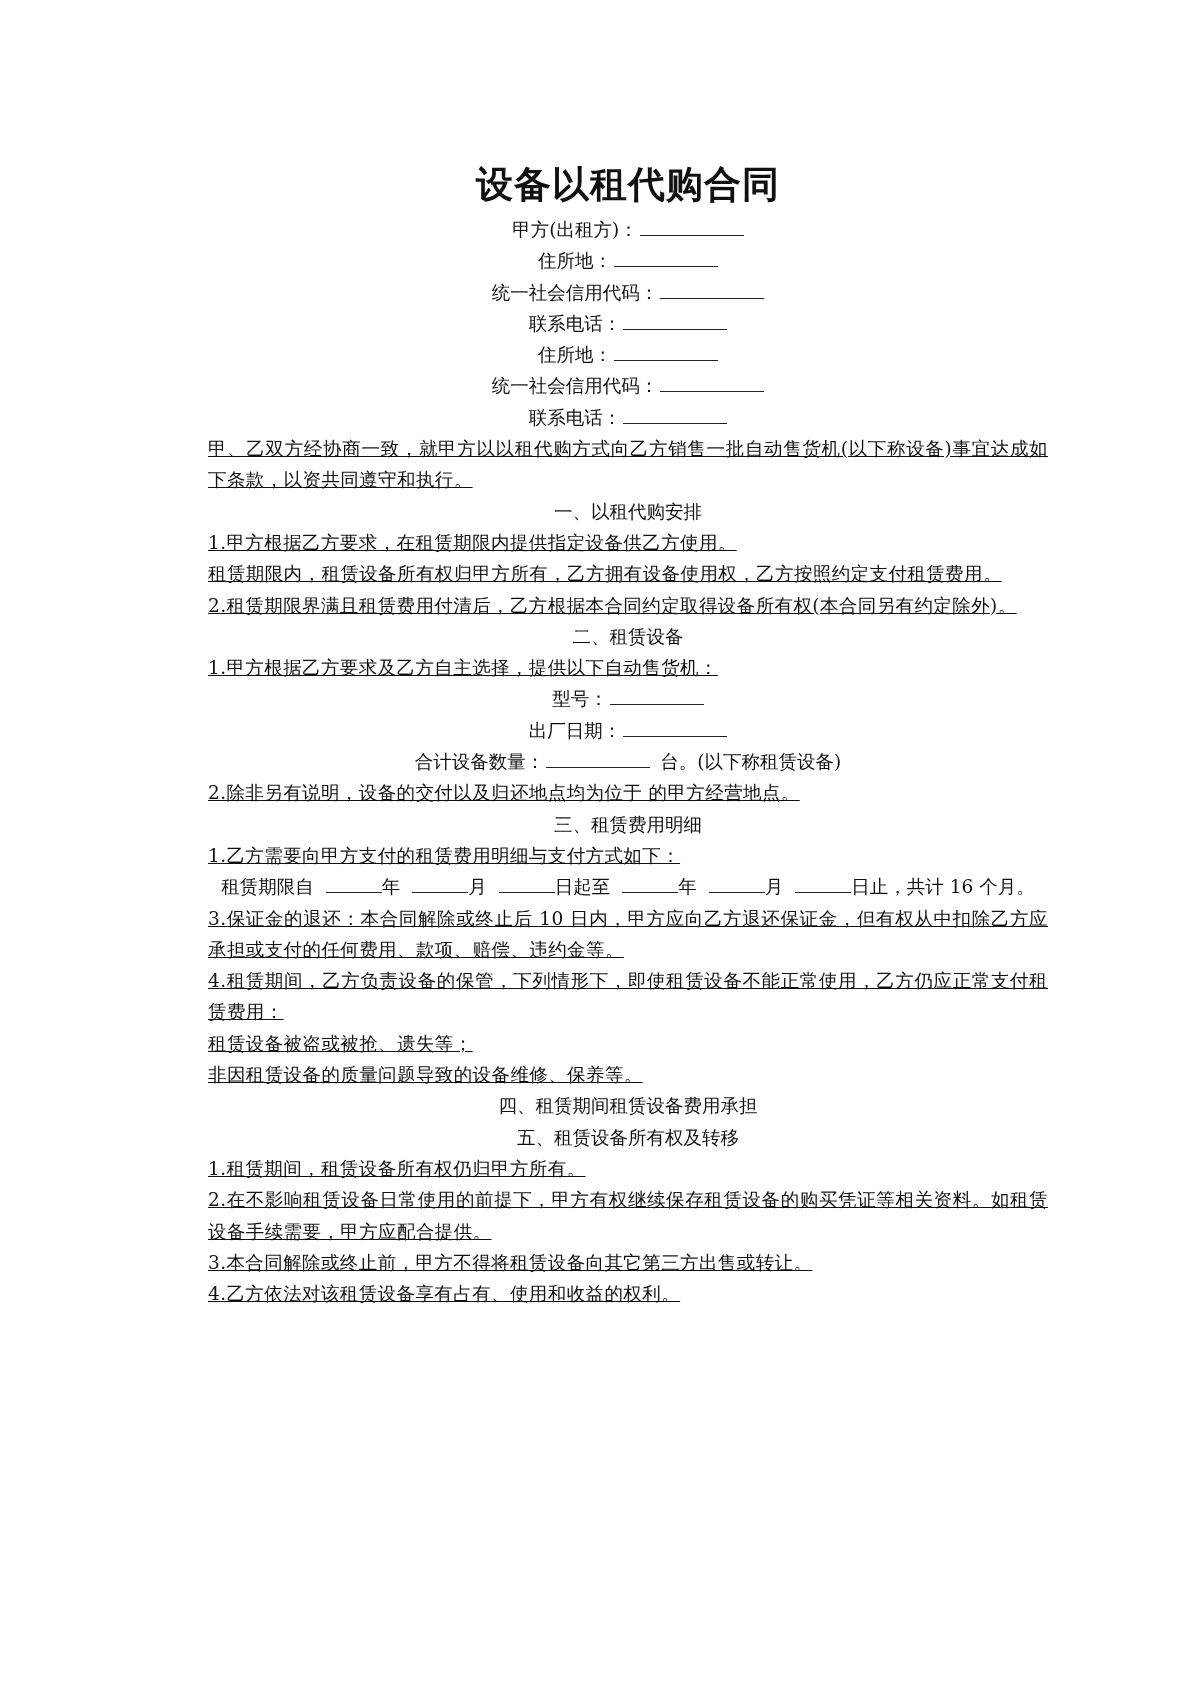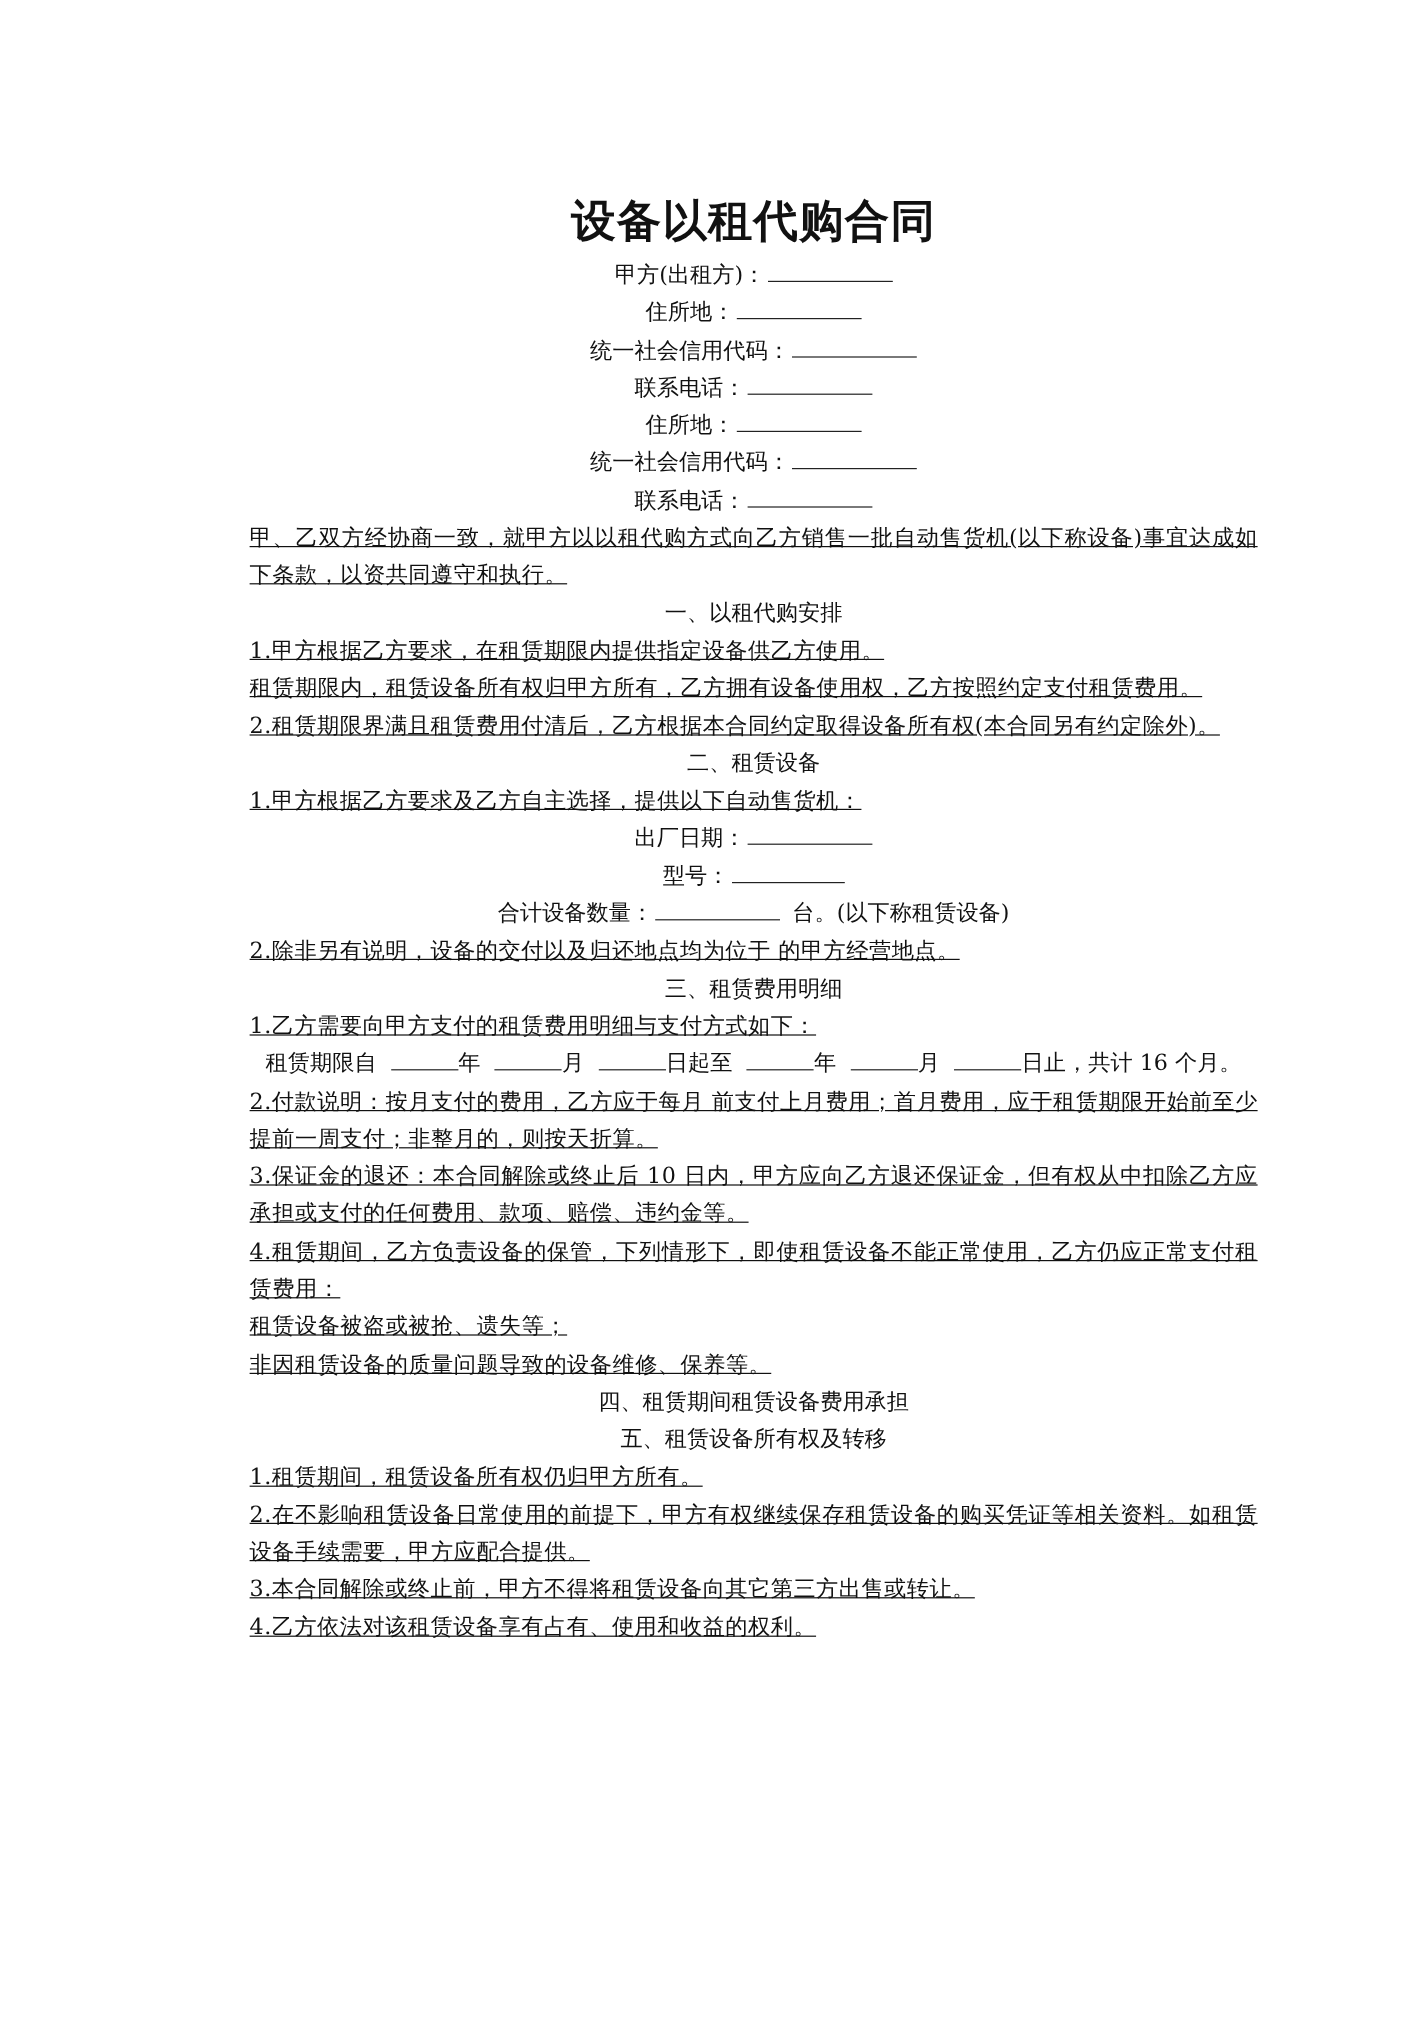--- a/index.html
+++ b/index.html
@@ -84,31 +84,30 @@
   <div>
     <p class="line">一、以租代购安排</p>
     <p class="para">1.甲方根据乙方要求，在租赁期限内提供指定设备供乙方使用。</p>
     <p class="para">租赁期限内，租赁设备所有权归甲方所有，乙方拥有设备使用权，乙方按照约定支付租赁费用。</p>
     <p class="para">2.租赁期限界满且租赁费用付清后，乙方根据本合同约定取得设备所有权(本合同另有约定除外)。</p>
   </div>
 
   <div>
     <p class="line">二、租赁设备</p>
     <p class="para">1.甲方根据乙方要求及乙方自主选择，提供以下自动售货机：</p>
+    <p class="line"><span>型号：</span><span class="blank w9"></span></p>
     <p class="line"><span>出厂日期：</span><span class="blank w10"></span></p>
-    <p class="line"><span>型号：</span><span class="blank w9"></span></p>
     <p class="line"><span>合计设备数量：</span><span class="blank w10"></span><span class="gap"></span><span>台。(以下称租赁设备)</span></p>
     <p class="para">2.除非另有说明，设备的交付以及归还地点均为位于 的甲方经营地点。</p>
   </div>
 
   <div>
     <p class="line">三、租赁费用明细</p>
     <p class="para">1.乙方需要向甲方支付的租赁费用明细与支付方式如下：</p>
     <p class="line"><span>租赁期限自</span><span class="gap"></span><span class="blank w5"></span><span>年</span><span class="gap"></span><span class="blank w5"></span><span>月</span><span class="gap"></span><span class="blank w5"></span><span>日起至</span><span class="gap"></span><span class="blank w5"></span><span>年</span><span class="gap"></span><span class="blank w5"></span><span>月</span><span class="gap"></span><span class="blank w5"></span><span>日止，共计 16 个月。</span></p>
-    <p class="para">2.付款说明：按月支付的费用，乙方应于每月 前支付上月费用；首月费用，应于租赁期限开始前至少提前一周支付；非整月的，则按天折算。</p>
     <p class="para">3.保证金的退还：本合同解除或终止后 10 日内，甲方应向乙方退还保证金，但有权从中扣除乙方应承担或支付的任何费用、款项、赔偿、违约金等。</p>
     <p class="para">4.租赁期间，乙方负责设备的保管，下列情形下，即使租赁设备不能正常使用，乙方仍应正常支付租赁费用：</p>
     <p class="para">租赁设备被盗或被抢、遗失等；</p>
     <p class="para">非因租赁设备的质量问题导致的设备维修、保养等。</p>
   </div>
 
   <div>
     <p class="line">四、租赁期间租赁设备费用承担</p>
   </div>
 

